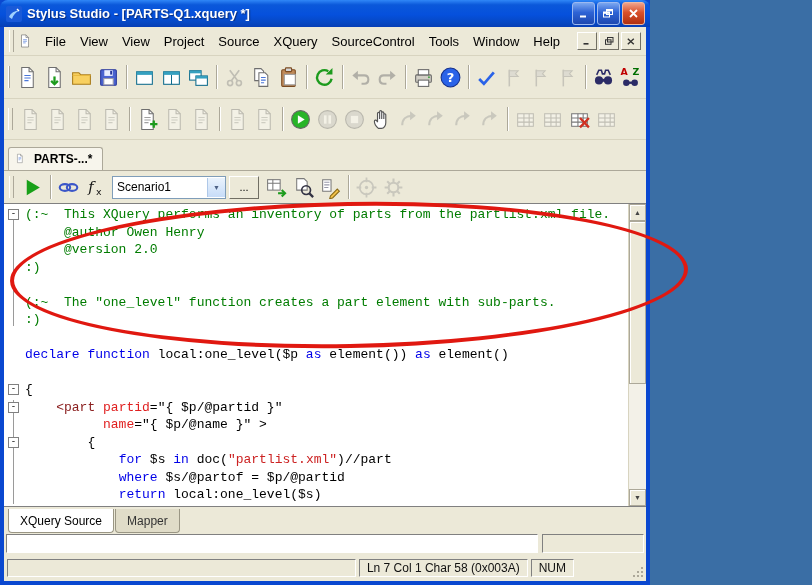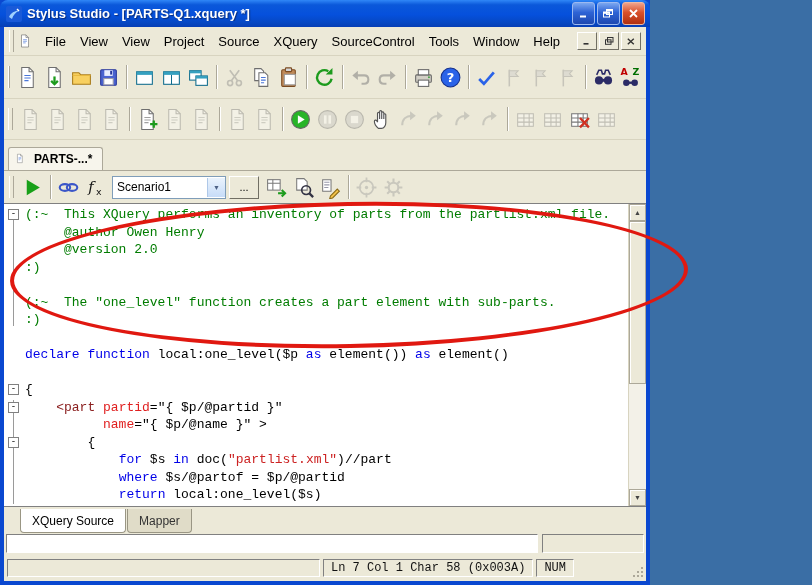--- a/index.html
+++ b/index.html
@@ -56,32 +56,32 @@
   .c-com{color:#007C00;} .c-kw{color:#0000E8;} .c-pl{color:#000;} .c-str{color:#CC2222;} .c-tag{color:#8B2020;} .c-att{color:#E02020;}
   .red-ellipse{position:absolute;left:6px;top:-2px;width:670px;height:138px;border:4px solid #E01810;border-radius:50%;
     transform:rotate(-1deg);pointer-events:none;z-index:6;}
   .vscroll{position:absolute;right:0;top:0;bottom:0;width:17px;background:#F3F1E8;border-left:1px solid #D8D4C0;}
   .sb-arrow{position:absolute;left:0;right:0;height:17px;background:#ECE9D8;border:1px solid #ACA899;box-sizing:border-box;
     box-shadow:inset 1px 1px 0 #fff;display:flex;align-items:center;justify-content:center;font-size:7px;color:#444;}
   .sb-up{top:0;} .sb-down{bottom:0;}
   .sb-thumb{position:absolute;left:0;right:0;top:17px;height:54%;background:#ECE9D8;border:1px solid #ACA899;box-sizing:border-box;
     box-shadow:inset 1px 1px 0 #fff;}
   
-  .bottomtabs{height:24px;background:#ECE9D8;display:flex;align-items:stretch;padding:2px 16px 0;gap:1px;border-top:1px solid #808080;}
+  .bottomtabs{height:24px;background:#ECE9D8;display:flex;align-items:stretch;padding:2px 4px 0;gap:1px;border-top:1px solid #808080;}
   .btab{display:flex;align-items:center;padding:0 11px;font-size:12px;background:#E0DCC8;border:1px solid #9a9684;border-top:none;
     border-radius:0 0 4px 4px;color:#333;}
   .btab.active{background:#fff;color:#000;}
   
   .strip{height:19px;background:#ECE9D8;display:flex;gap:4px;padding:1px 2px;align-items:stretch;}
   .sunken{border:1px solid;border-color:#808080 #fff #fff #808080;box-sizing:border-box;}
   .strip-left{flex:1;background:#fff;}
   .strip-right{width:102px;background:#ECE9D8;}
   
   .statusbar{height:23px;background:#ECE9D8;display:flex;align-items:center;gap:3px;padding:2px 3px;font-size:12px;position:relative;}
-  .sb-panel{height:17px;display:flex;align-items:center;padding:8px 7px;white-space:nowrap;color:#111;font-family:Liberation Mono, monospace;}
+  .sb-panel{height:17px;display:flex;align-items:center;padding:8px 7px;white-space:nowrap;color:#111;}
   .sb-main{flex:1;}
   .sb-spacer{width:66px;height:17px;}
   .sb-grip{position:absolute;right:1px;bottom:2px;width:13px;height:13px;}
 </style>
 </head>
 <body>
 
 <div class="window">
 
   <div class="titlebar">

